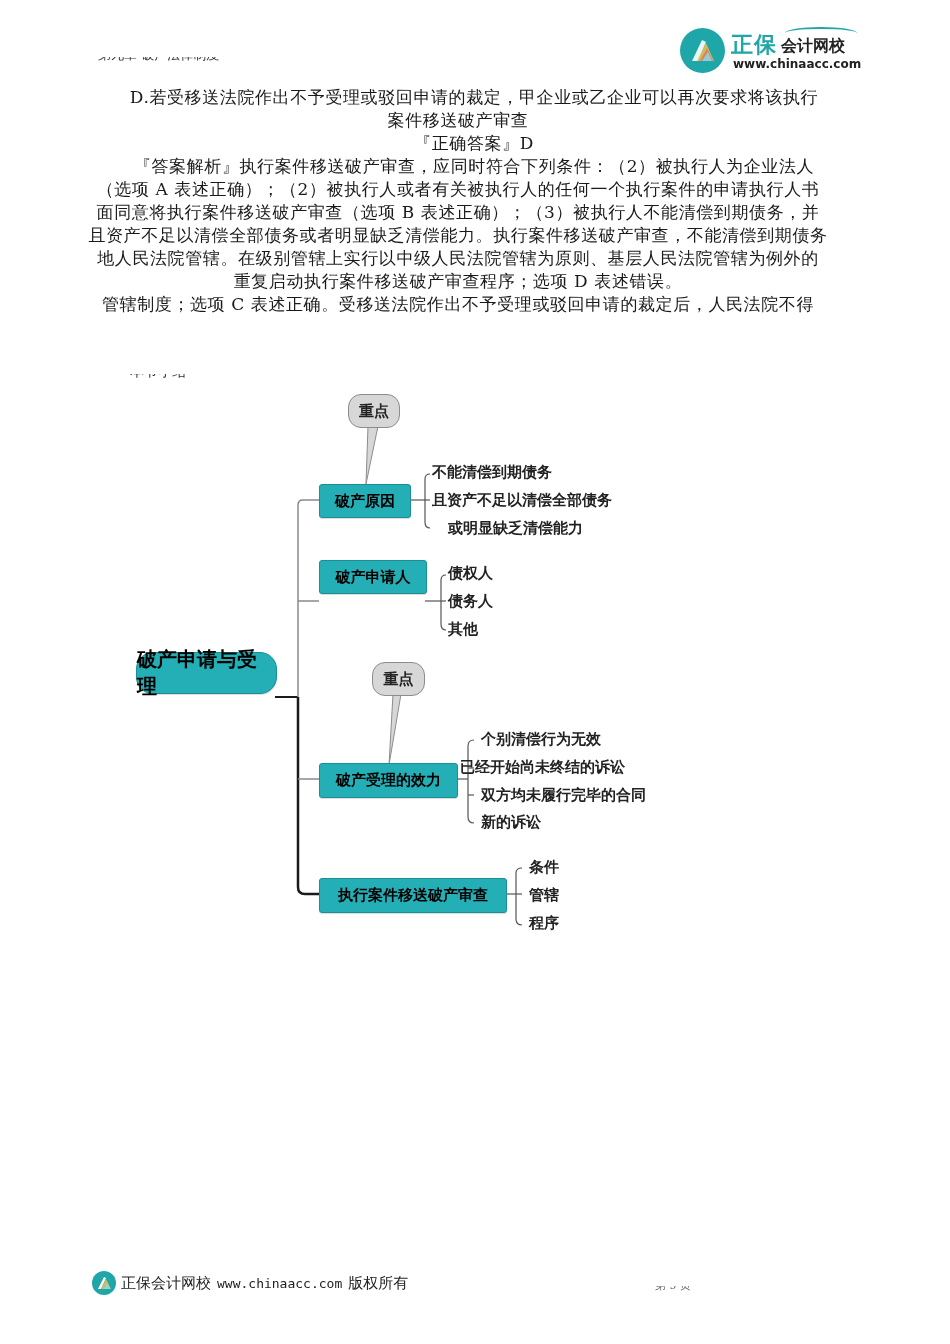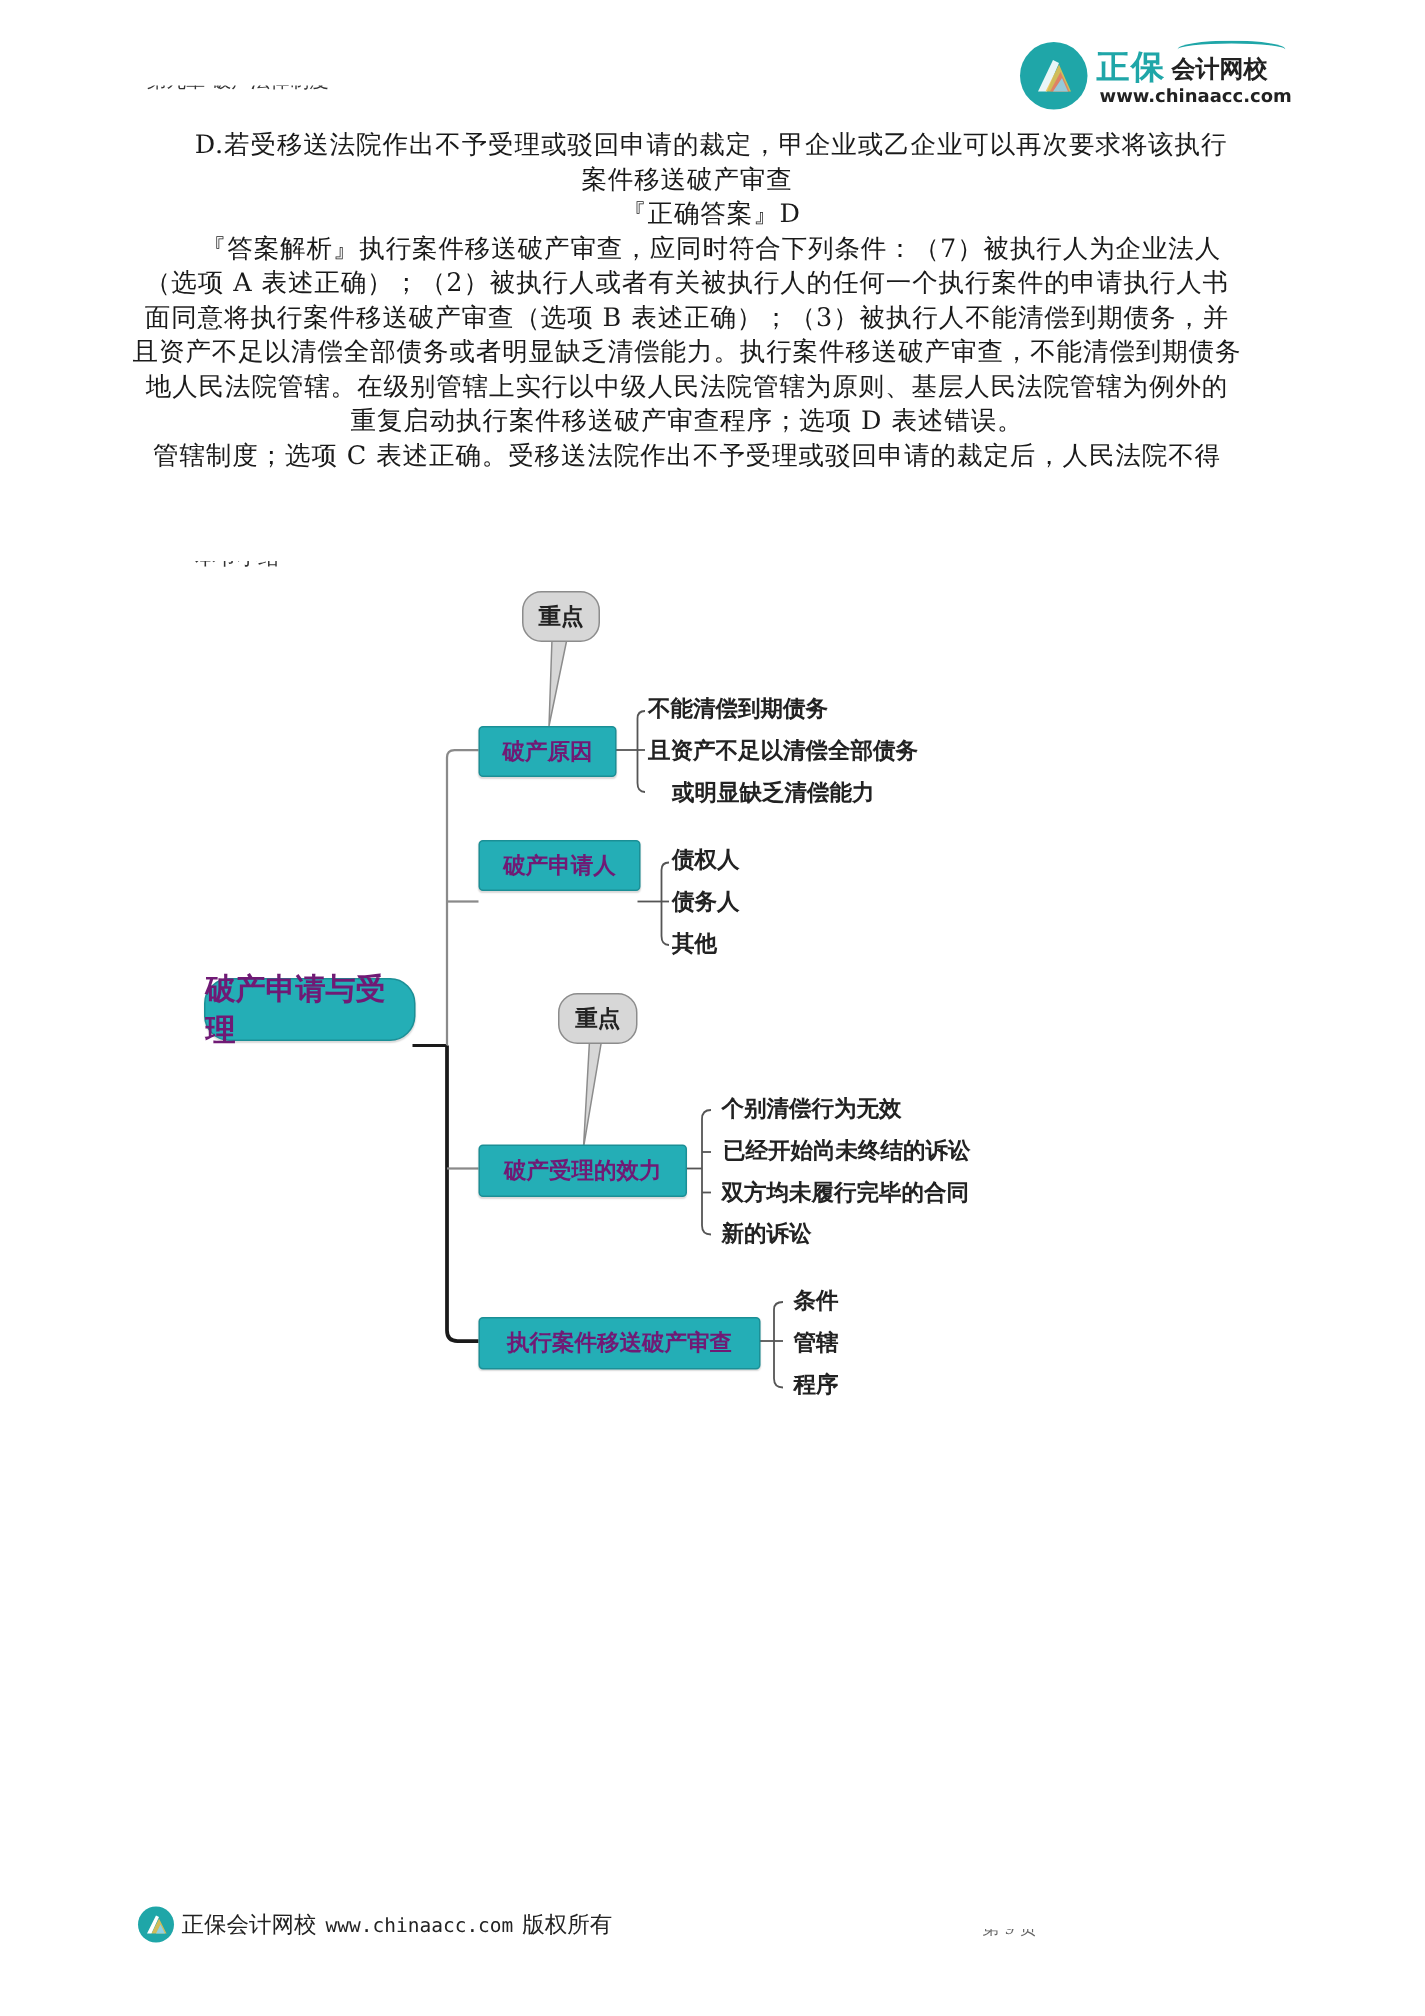--- a/index.html
+++ b/index.html
@@ -23,21 +23,21 @@
                   font-size: 13px; color: #333; line-height: 20px; }
   .clipped-head span { position: relative; top: -12px; }
 
   
   .para { left: 82px; width: 752px; font-size: 17px; line-height: 23px; letter-spacing: 0.6px; text-align: center; }
   .para p { margin: 0; }
   .indent { text-indent: 32px; }
 
   
   .node { position: absolute; background: #24aeb6; border: 1px solid #1b8f96; border-radius: 3px;
-          font-family: "DejaVu Sans", sans-serif; font-weight: bold; color: #701a75;
+          font-family: "DejaVu Sans", sans-serif; font-weight: bold; color: #000000;
           display: flex; align-items: center; justify-content: center; font-size: 15px;
           box-shadow: 0 1px 1px rgba(0,0,0,0.15); }
   .leaf { position: absolute; font-family: "DejaVu Sans", sans-serif; font-weight: bold; font-size: 15px;
           color: #222; white-space: nowrap; line-height: 18px; }
   .callout { position: absolute; background: #d7d7d7; border: 1px solid #8c8c8c; border-radius: 13px;
              font-family: "DejaVu Sans", sans-serif; font-weight: bold; font-size: 15px; color: #222;
              display: flex; align-items: center; justify-content: center; }
   svg.lines { position: absolute; left: 0; top: 0; }
 
   .clipped-sub { left: 130px; top: 374px; width: 80px; height: 7px; overflow: hidden; font-size: 14px; color: #333; }
@@ -66,21 +66,21 @@
 </div>
 <div class="abs logo-arc"></div>
 <div class="abs logo-cn-big">正保</div>
 <div class="abs logo-cn-small">会计网校</div>
 <div class="abs logo-url">www.chinaacc.com</div>
 
 <div class="abs para" style="top:86px;">
   <p class="indent">D.若受移送法院作出不予受理或驳回申请的裁定，甲企业或乙企业可以再次要求将该执行</p>
   <p>案件移送破产审查</p>
   <p class="indent">『正确答案』D</p>
-  <p class="indent">『答案解析』执行案件移送破产审查，应同时符合下列条件：（7）被执行人为企业法人</p>
+  <p class="indent">『答案解析』执行案件移送破产审查，应同时符合下列条件：（2）被执行人为企业法人</p>
   <p>（选项 A 表述正确）；（2）被执行人或者有关被执行人的任何一个执行案件的申请执行人书</p>
   <p>面同意将执行案件移送破产审查（选项 B 表述正确）；（3）被执行人不能清偿到期债务，并</p>
   <p>且资产不足以清偿全部债务或者明显缺乏清偿能力。执行案件移送破产审查，不能清偿到期债务</p>
   <p>地人民法院管辖。在级别管辖上实行以中级人民法院管辖为原则、基层人民法院管辖为例外的</p>
   <p>重复启动执行案件移送破产审查程序；选项 D 表述错误。</p>
   <p>管辖制度；选项 C 表述正确。受移送法院作出不予受理或驳回申请的裁定后，人民法院不得</p>
 </div>
 
 <div class="abs clipped-sub"><span>本节小结</span></div>
 
@@ -141,21 +141,21 @@
 
 <div class="leaf" style="left:432px; top:463px;">不能清偿到期债务</div>
 <div class="leaf" style="left:432px; top:491px;">且资产不足以清偿全部债务</div>
 <div class="leaf" style="left:432px; top:519px;margin-left:16px;">或明显缺乏清偿能力</div>
 
 <div class="leaf" style="left:448px; top:564px;">债权人</div>
 <div class="leaf" style="left:448px; top:592px;">债务人</div>
 <div class="leaf" style="left:448px; top:620px;">其他</div>
 
 <div class="leaf" style="left:481px; top:730px;">个别清偿行为无效</div>
-<div class="leaf" style="left:482px; top:758px;">已经开始尚未终结的诉讼</div>
+<div class="leaf" style="left:460px; top:758px;">已经开始尚未终结的诉讼</div>
 <div class="leaf" style="left:481px; top:786px;">双方均未履行完毕的合同</div>
 <div class="leaf" style="left:481px; top:813px;">新的诉讼</div>
 
 <div class="leaf" style="left:529px; top:858px;">条件</div>
 <div class="leaf" style="left:529px; top:886px;">管辖</div>
 <div class="leaf" style="left:529px; top:914px;">程序</div>
 
 <div class="abs foot-circle">
   <svg width="24" height="24" viewBox="0 0 24 24">
     <path d="M6 18 L12 6 L14 7 L9 18 Z" fill="#ffffff"></path>

